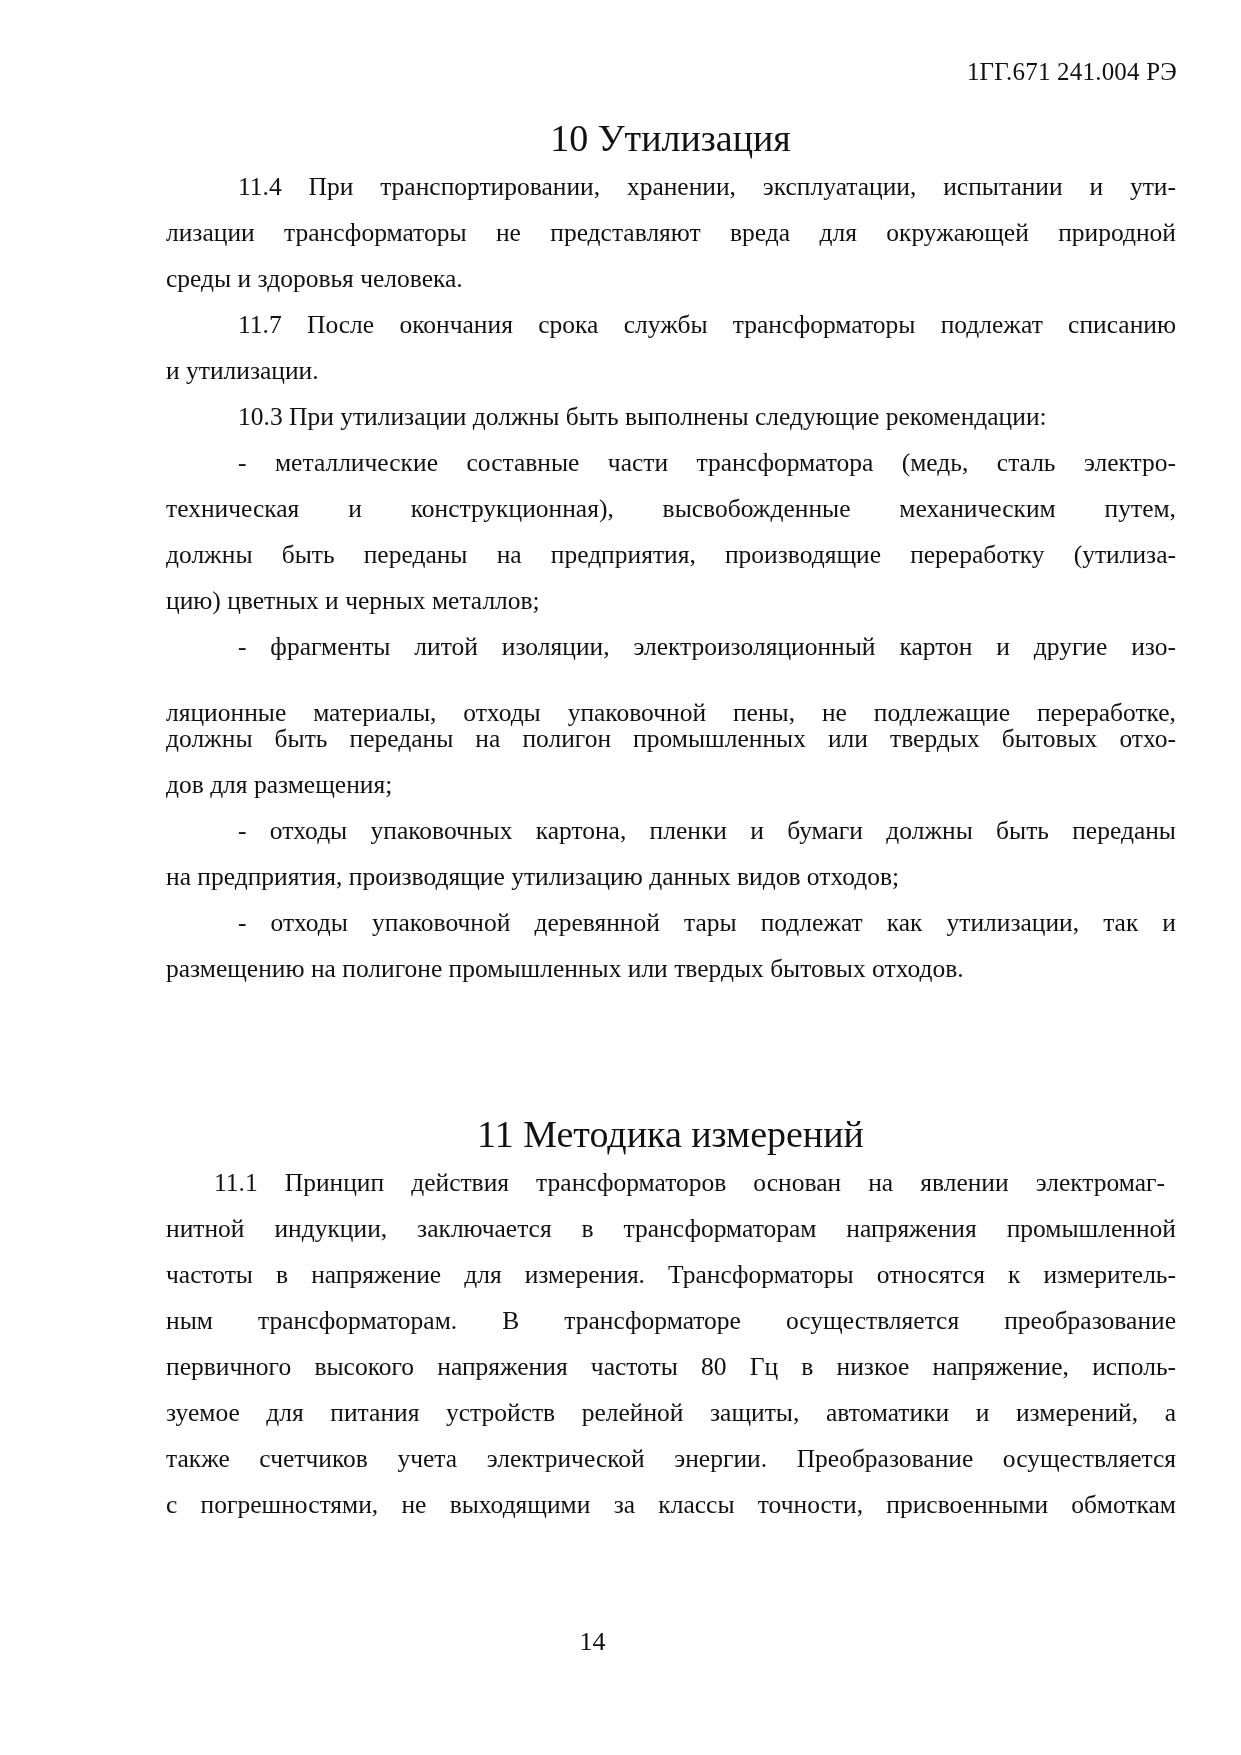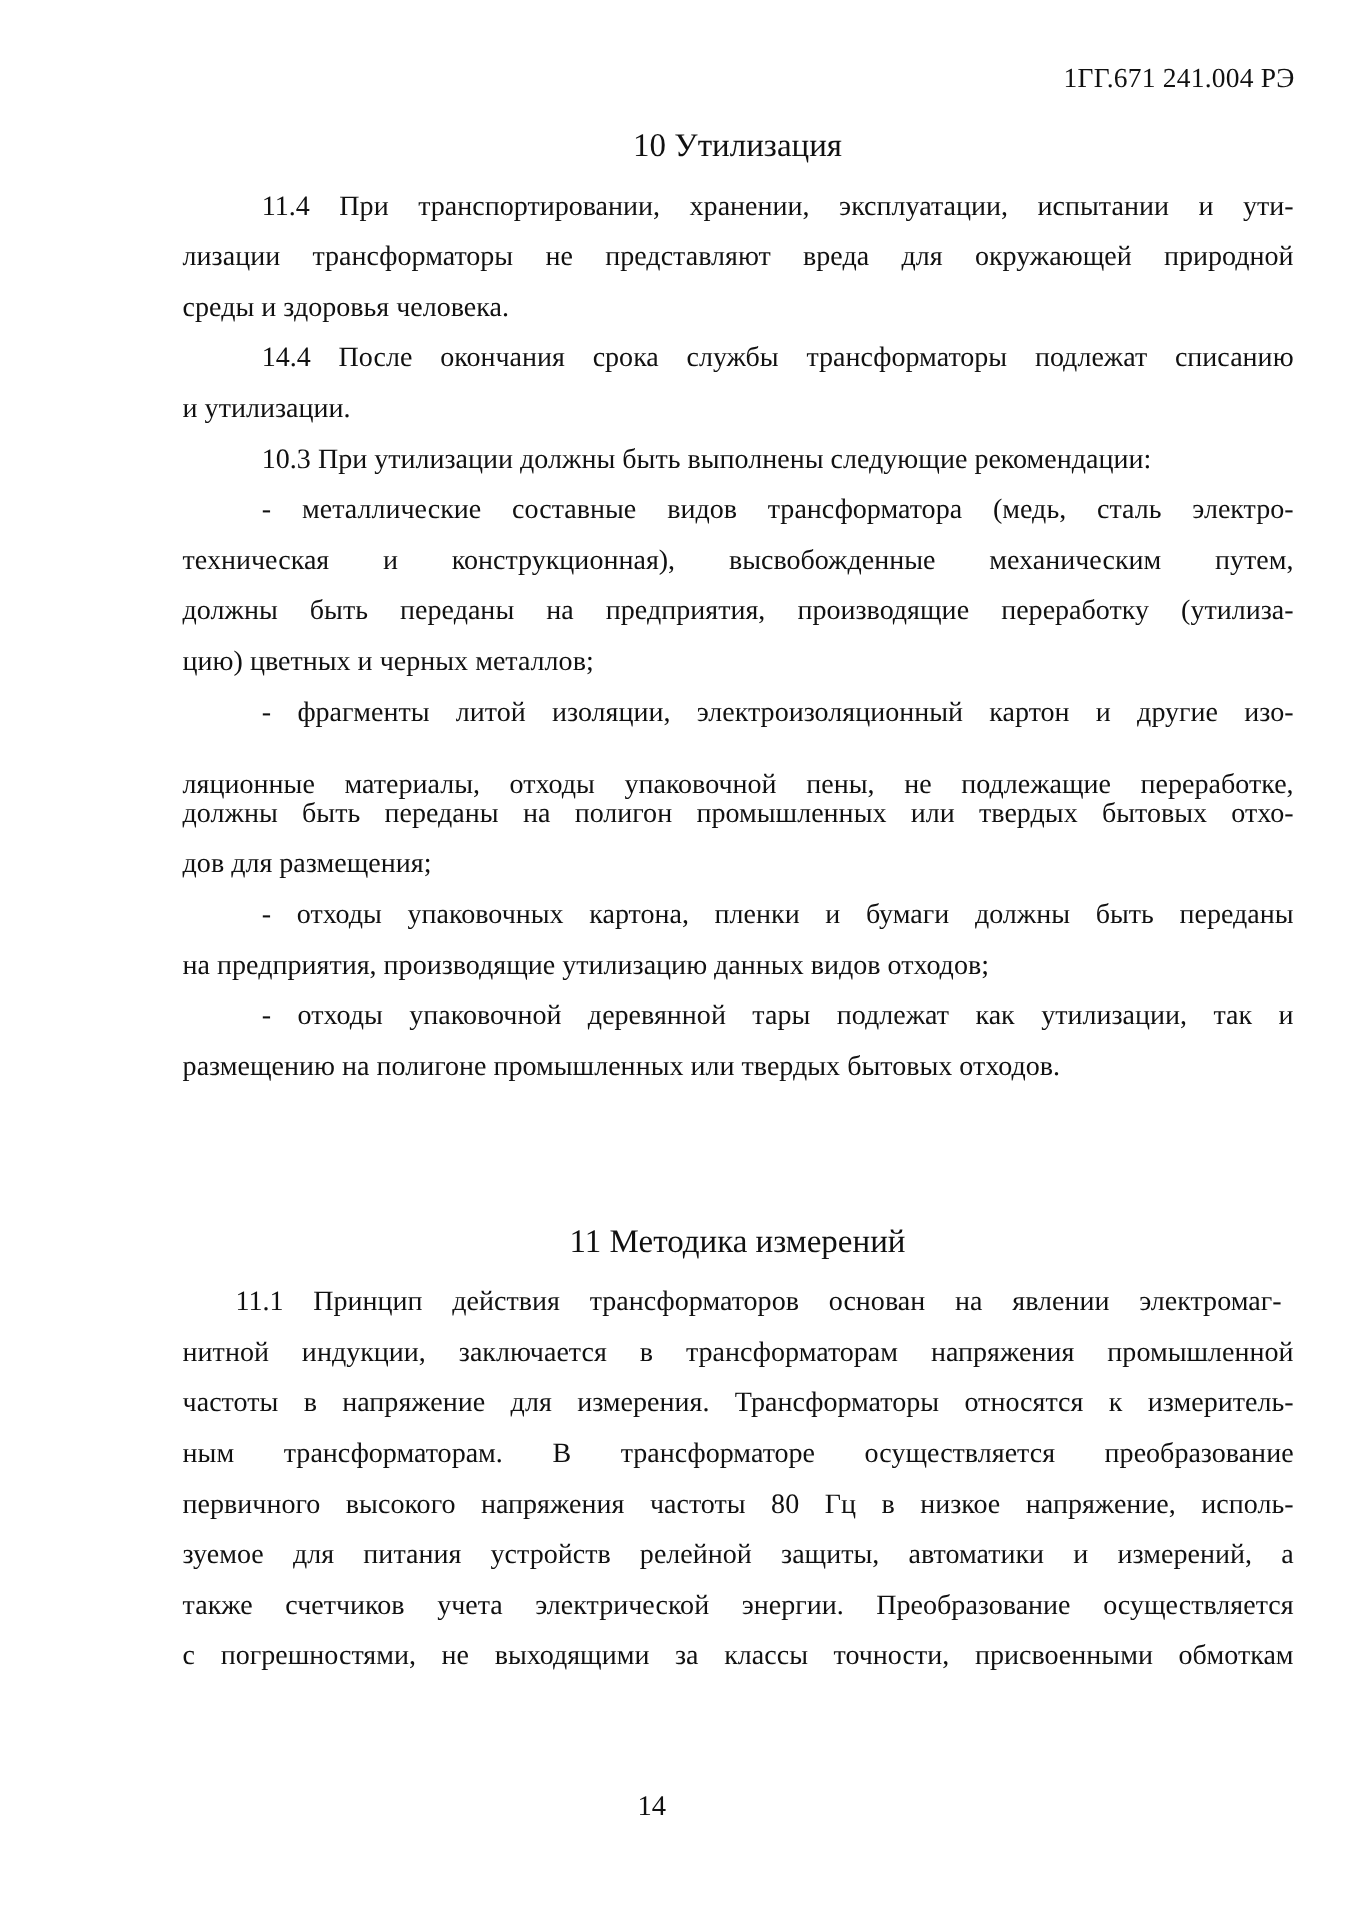--- a/index.html
+++ b/index.html
@@ -7,21 +7,21 @@
     width: 1241px; height: 1755px; position: relative; overflow: hidden;
     font-family: "Liberation Serif", "DejaVu Serif", serif;
     color: #111111;
   }
   .doc-code {
     position: absolute; top: 58px; right: 64px;
     font-size: 25px; letter-spacing: 0.2px; margin-left: 32px;
   }
   .heading {
     position: absolute; left: 0; width: 1241px; text-align: center;
-    font-size: 30px;
+    font-size: 38px;
   }
   #h10 { top: 116px; padding-left: 100px; box-sizing: border-box; }
   #h11 { top: 1112px; padding-left: 100px; box-sizing: border-box; }
   .line {
     position: absolute; left: 166px; width: 1010px;
     font-size: 25.5px; line-height: 30px; white-space: nowrap;
   }
   .j { text-align: justify; text-align-last: justify; }
   .ind { left: 238px; width: 938px; }
   .ind2 { left: 214px; width: 951px; }
@@ -35,24 +35,24 @@
 
 <div>
   <div class="doc-code">1ГГ.671 241.004 РЭ</div>
 
   <div class="heading" id="h10">10 Утилизация</div>
 
   <div>
     <div class="line j ind" style="top:172px">11.4   При транспортировании, хранении, эксплуатации, испытании и ути-</div>
     <div class="line j" style="top:218px">лизации трансформаторы не представляют вреда для окружающей природной</div>
     <div class="line" style="top:264px">среды и здоровья человека.</div>
-    <div class="line j ind" style="top:310px">14.4   После окончания срока службы трансформаторы подлежат списанию</div>
+    <div class="line j ind" style="top:310px">11.7   После окончания срока службы трансформаторы подлежат списанию</div>
     <div class="line" style="top:356px">и утилизации.</div>
     <div class="line ind" style="top:402px">10.3   При утилизации должны быть выполнены следующие рекомендации:</div>
-    <div class="line j ind" style="top:448px">-  металлические составные видов трансформатора (медь, сталь электро-</div>
+    <div class="line j ind" style="top:448px">-  металлические составные части трансформатора (медь, сталь электро-</div>
     <div class="line j" style="top:494px">техническая и конструкционная), высвобожденные механическим путем,</div>
     <div class="line j" style="top:540px">должны быть переданы на предприятия, производящие переработку (утилиза-</div>
     <div class="line" style="top:586px">цию) цветных и черных металлов;</div>
     <div class="line j ind" style="top:632px">-  фрагменты литой изоляции, электроизоляционный картон и другие изо-</div>
     <div class="line j" style="top:698px">ляционные материалы, отходы упаковочной пены, не подлежащие переработке,</div>
     <div class="line j" style="top:724px">должны быть переданы на полигон промышленных или твердых бытовых отхо-</div>
     <div class="line" style="top:770px">дов для размещения;</div>
     <div class="line j ind" style="top:816px">-  отходы упаковочных картона, пленки и бумаги должны быть переданы</div>
     <div class="line" style="top:862px">на предприятия, производящие утилизацию данных видов отходов;</div>
     <div class="line j ind" style="top:908px">-  отходы упаковочной деревянной тары подлежат как утилизации, так и</div>

